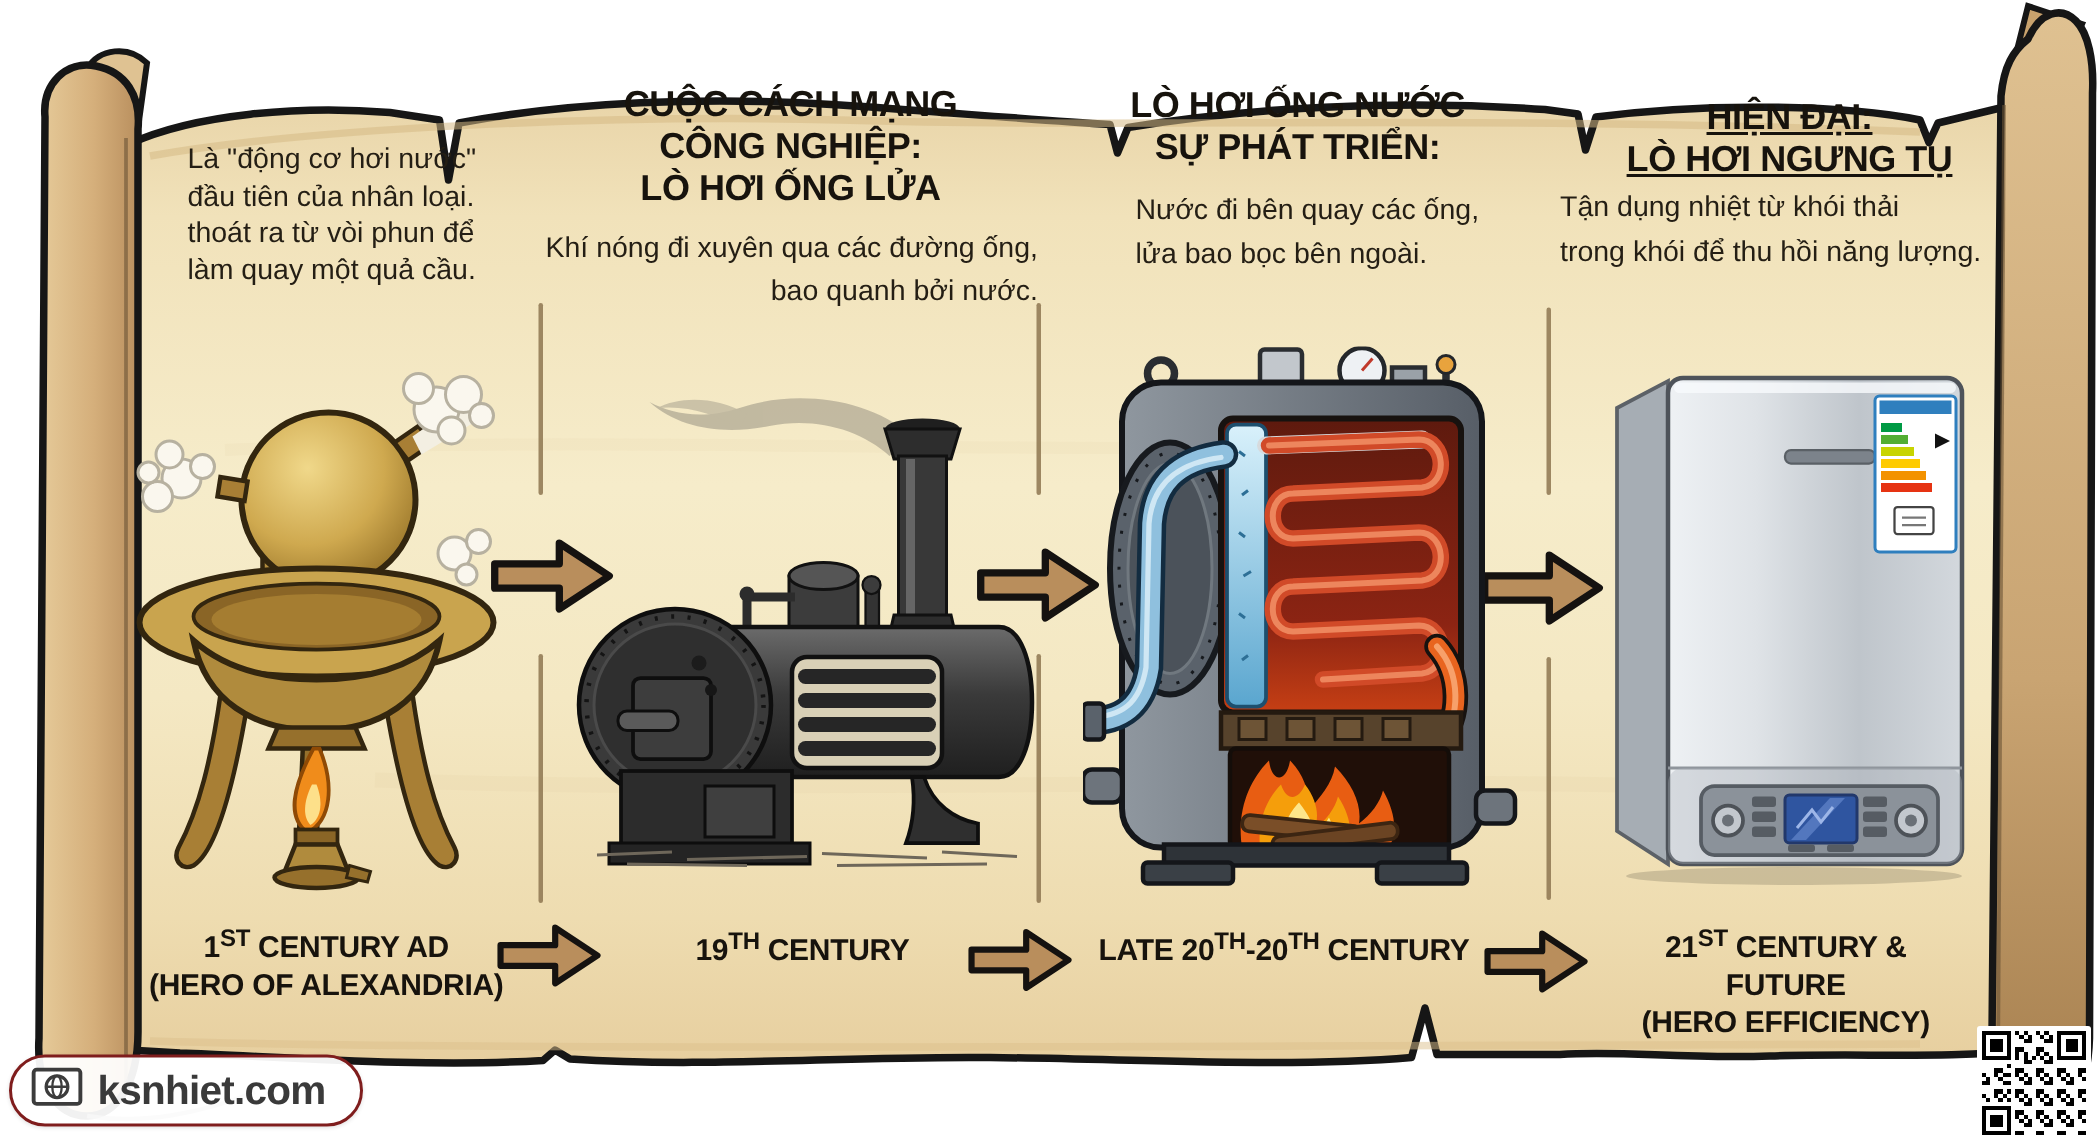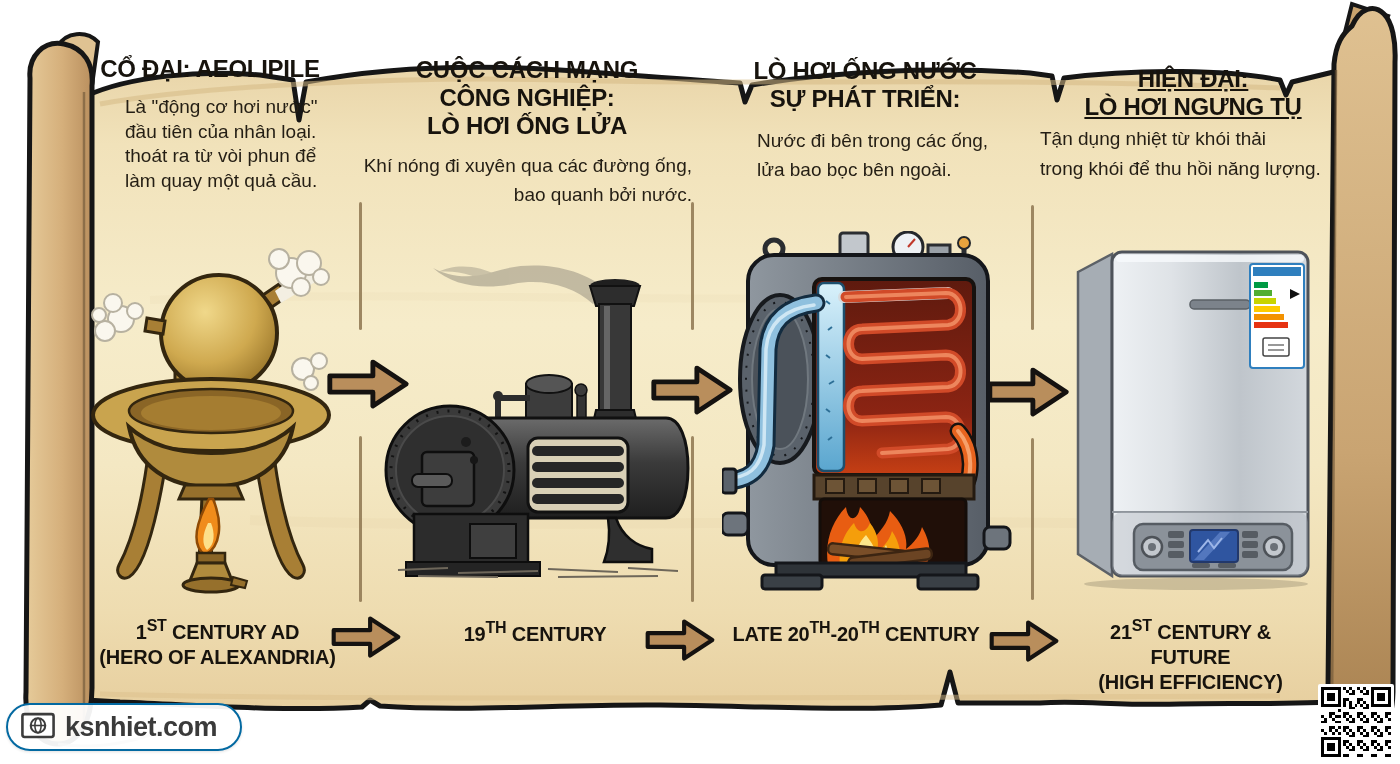--- a/index.html
+++ b/index.html
@@ -7,21 +7,21 @@
   .stage{position:relative;width:1400px;height:764px;background:#fff;}
   .bg-svg{position:absolute;left:0;top:0;}
   .col-title{position:absolute;font-weight:700;color:#17130d;text-align:center;letter-spacing:-0.3px;font-size:24px;line-height:28px;}
   .col-body{position:absolute;color:#241e14;font-size:19px;}
   .tl{position:absolute;font-weight:700;color:#17130d;font-size:20px;line-height:25px;text-align:center;letter-spacing:-0.2px;}
   .tl .sp{font-size:16px;vertical-align:super;line-height:0;}
   .divider{position:absolute;width:3px;background:#8d7550;border-radius:2px;opacity:.85;}
   .arrow{position:absolute;}
   .illus{position:absolute;}
   .wm-pill{position:absolute;left:6px;top:703px;width:236px;height:48px;background:rgba(255,255,255,.94);
-    border:2px solid #0369a1;border-radius:27px;display:flex;align-items:center;gap:9px;padding:0 12px;box-sizing:border-box;
+    border:2px solid #7f1d1d;border-radius:27px;display:flex;align-items:center;gap:9px;padding:0 12px;box-sizing:border-box;
     box-shadow:0 1px 3px rgba(0,0,0,.12);}
   .wm-text{font-weight:700;font-size:27px;color:#3a3a3a;letter-spacing:-0.5px;}
   .qr{position:absolute;left:1318px;top:684px;width:76px;height:76px;background:#fff;padding:3px;box-sizing:border-box;border-radius:2px;}
   .qr svg{display:block;width:100%;height:100%;}
 </style>
 </head>
 <body>
 
 <div class="stage">
 
@@ -70,23 +70,20 @@
       <path d="M58,744 C95,750 135,742 170,728" fill="none" stroke="#9b9b9b" stroke-width="3" opacity="0.7"></path>
     </g>
 
     <g>
       <path d="M1342,44 L1352,4 L1388,16 L1372,52 Z" fill="#c8a26d" stroke="#161616" stroke-width="4"></path>
       <path d="M1352,26 C1360,8 1374,4 1384,14 C1392,22 1396,40 1395,62 L1393,692 C1392,728 1378,750 1358,748 C1338,746 1326,724 1328,690 L1334,64 C1336,44 1342,34 1352,26 Z" fill="url(#rollR)" stroke="#161616" stroke-width="5"></path>
       <path d="M1336,70 L1332,720" stroke="#6b5436" stroke-width="2.5" opacity="0.6"></path>
     </g>
   </svg>
 
-  <div class="col-title" style="left:85px;top:55px;width:250px;">
-    <div>CỔ ĐẠI: AEOLIPILE</div>
-  </div>
   <div class="col-body" style="left:125px;top:95px;width:215px;line-height:24.5px;">
     <div>Là "động cơ hơi nước"</div>
     <div>đầu tiên của nhân loại.</div>
     <div>thoát ra từ vòi phun để</div>
     <div>làm quay một quả cầu.</div>
   </div>
 
   <div class="col-title" style="left:377px;top:56px;width:300px;">
     <div>CUỘC CÁCH MẠNG</div>
     <div>CÔNG NGHIỆP:</div>
@@ -95,21 +92,21 @@
   <div class="col-body" style="left:362px;top:151px;width:330px;line-height:29px;text-align:right;">
     <div>Khí nóng đi xuyên qua các đường ống,</div>
     <div>bao quanh bởi nước.</div>
   </div>
 
   <div class="col-title" style="left:730px;top:57px;width:270px;">
     <div>LÒ HƠI ỐNG NƯỚC</div>
     <div>SỰ PHÁT TRIỂN:</div>
   </div>
   <div class="col-body" style="left:757px;top:126px;width:240px;line-height:29px;">
-    <div>Nước đi bên trong các ống,</div>
+    <div>Nước đi bên quay các ống,</div>
     <div>lửa bao bọc bên ngoài.</div>
   </div>
 
   <div class="col-title" style="left:1043px;top:65px;width:300px;text-decoration:underline;">
     <div>HIỆN ĐẠI:</div>
     <div>LÒ HƠI NGƯNG TỤ</div>
   </div>
   <div class="col-body" style="left:1040px;top:124px;width:320px;line-height:30px;">
     <div>Tận dụng nhiệt từ khói thải</div>
     <div>trong khói để thu hồi năng lượng.</div>
@@ -382,21 +379,21 @@
 
   <div class="tl" style="left:726px;top:622px;width:260px;">
     <div><span>LATE 20</span><sup class="sp">TH</sup><span>-20</span><sup class="sp">TH</sup><span> CENTURY</span></div>
   </div>
   <svg class="arrow" style="left:986px;top:619px;" width="76" height="44" viewBox="0 0 100 64">
       <path d="M3,22 H56 V5 L97,32 L56,59 V42 H3 Z" fill="#b98e5c" stroke="#151210" stroke-width="6" stroke-linejoin="round"></path>
     </svg>
 
   <div class="tl" style="left:1068px;top:620px;width:245px;">
     <div><span>21</span><sup class="sp">ST</sup><span> CENTURY &amp; FUTURE</span></div>
-    <div>(HIGH EFFICIENCY)</div>
+    <div>(HERO EFFICIENCY)</div>
   </div>
 
   <div class="wm-pill">
     <span>
       <svg width="36" height="27" viewBox="0 0 34 26">
         <rect x="2" y="2" width="30" height="22" rx="2" fill="#fff" stroke="#3c3c3c" stroke-width="2.5"></rect>
         <circle cx="17" cy="13" r="7" fill="none" stroke="#3c3c3c" stroke-width="2"></circle>
         <ellipse cx="17" cy="13" rx="3" ry="7" fill="none" stroke="#3c3c3c" stroke-width="1.5"></ellipse>
         <line x1="10" y1="13" x2="24" y2="13" stroke="#3c3c3c" stroke-width="1.5"></line>
       </svg>

